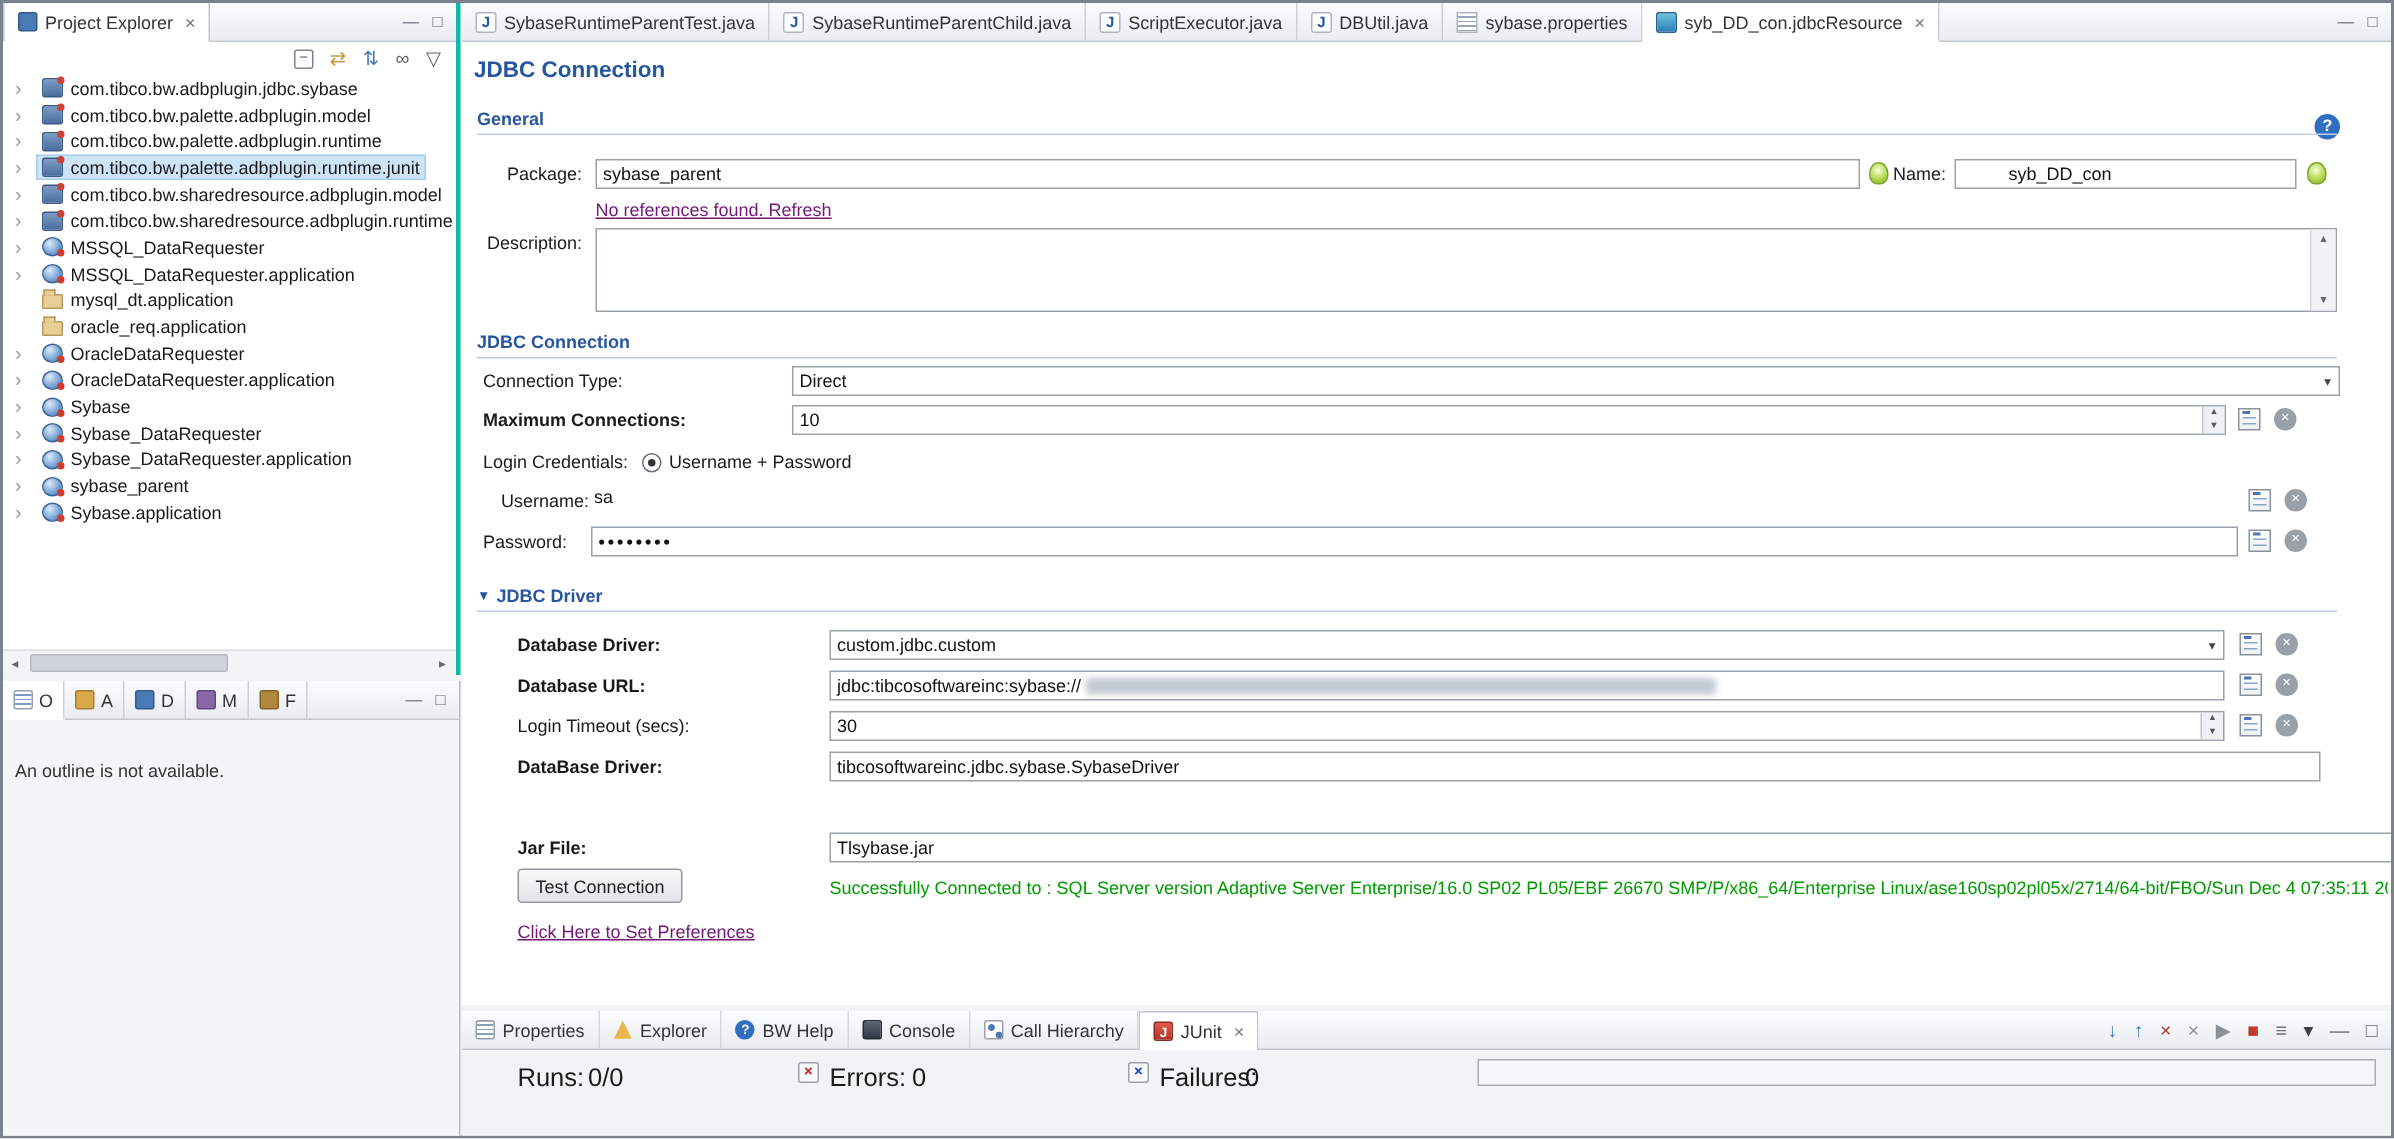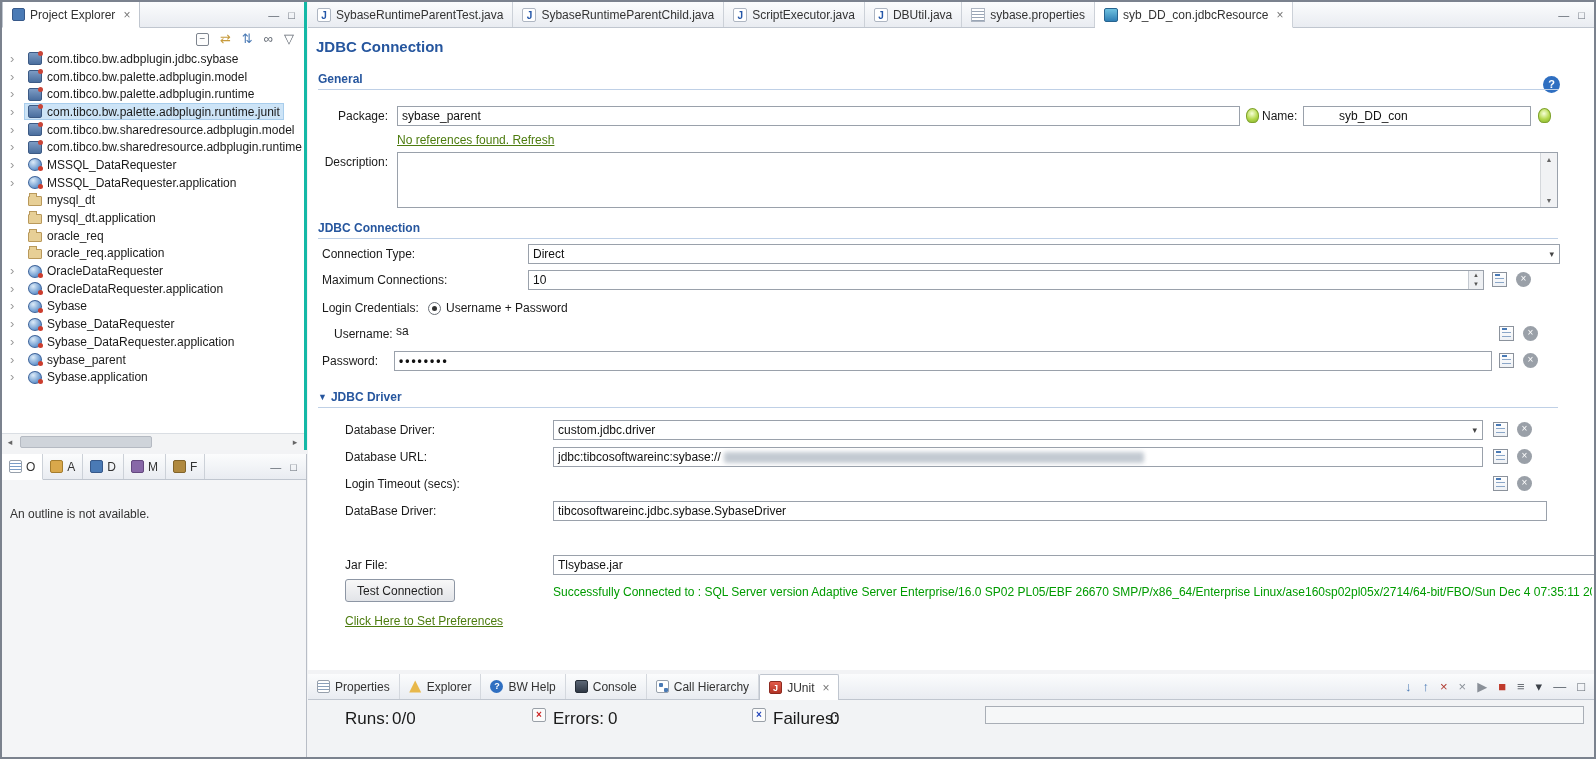--- a/index.html
+++ b/index.html
@@ -64,34 +64,34 @@
   .jdbc-resource{background:linear-gradient(#6fc2e0,#2f7fb5);border:1px solid #27648f;color:#fff;border-radius:2px}
 
   .editor-content{position:absolute;left:0;right:0;top:26px;height:642px;background:#fff;overflow:hidden}
   .form-title{position:absolute;left:8px;top:10px;font-size:15px;font-weight:bold;color:#26569e}
   .help-icon{position:absolute;right:34px;top:48px;width:17px;height:17px;border-radius:50%;background:#2f6fc1;color:#fff;text-align:center;line-height:17px;font-size:11px;font-weight:bold;cursor:pointer}
   .sec-head{position:absolute;left:10px;width:1240px;height:18px;border-bottom:1px solid #bfd0e6}
   .sec-title{font-size:12px;font-weight:bold;color:#26569e;cursor:pointer}
   .sec-tri{color:#26569e;font-size:9px;margin-right:4px;vertical-align:1px}
   .frow{position:absolute;left:0;right:0;height:22px}
   .flabel{position:absolute;top:3px;font-size:12px;white-space:nowrap}
-  .flabel.bold{font-weight:normal}
+  .flabel.bold{font-weight:bold}
   .glabel{left:0;width:80px;text-align:right}
   .ftext{position:absolute;top:0;height:20px;border:1px solid #9aa1ab;background:#fff;font:12px "Liberation Sans",sans-serif;padding:0 4px;color:#111}
   div.ftext{line-height:18px;white-space:nowrap;overflow:hidden}
   .carrow{position:absolute;right:5px;top:5px;font-size:9px;color:#444;line-height:9px}
   .spin{position:absolute;right:0;top:0;bottom:0;width:15px;border-left:1px solid #c4c9d0;display:flex;flex-direction:column;background:#eef0f3}
   .spin span{flex:1;font-size:6px;line-height:9px;text-align:center;color:#555}
   .bulb{position:absolute;top:2px;width:13px;height:15px;border-radius:50% 50% 42% 42%;background:radial-gradient(circle at 45% 35%,#f7ffd9,#b5d94e 55%,#85b32a);border:1px solid #7fa32c;cursor:pointer}
   .ficons{position:absolute;top:2px;display:flex;gap:9px}
   .gicon{width:15px;height:15px;border:1px solid #8b929c;background:linear-gradient(#fff,#eef1f5);position:relative;cursor:pointer}
   .gicon::before{content:"";position:absolute;left:2px;right:2px;top:5px;height:1px;background:#8aa6c8;box-shadow:0 4px 0 #8aa6c8}
   .gicon::after{content:"";position:absolute;left:2px;top:1px;width:5px;height:2px;background:#4a7ab5}
   .xicon{width:15px;height:15px;border-radius:50%;background:#9aa0a8;color:#fff;font-size:10px;line-height:14px;text-align:center;cursor:pointer}
-  .flink{position:absolute;color:#4d7c0f;text-decoration:underline;font-size:12px;cursor:pointer;white-space:nowrap}
+  .flink{position:absolute;color:#701a75;text-decoration:underline;font-size:12px;cursor:pointer;white-space:nowrap}
   .desc-wrap{position:absolute;left:89px;top:0;width:1161px;height:56px;border:1px solid #9aa1ab;background:#fff}
   .desc-scroll{position:absolute;right:0;top:0;bottom:0;width:17px;background:#f1f2f4;border-left:1px solid #d4d7db;display:flex;flex-direction:column;justify-content:space-between;align-items:center;font-size:7px;color:#666;padding:3px 0}
   .radio{position:absolute;width:13px;height:13px;border:1px solid #6a6f77;border-radius:50%;background:#fff;top:4px;cursor:pointer}
   .radio::after{content:"";position:absolute;inset:3px;border-radius:50%;background:#333}
   .btn{position:absolute;height:23px;padding:0 11px;border:1px solid #8d96a4;background:linear-gradient(#f8f8f8,#e2e4e8);font:12px "Liberation Sans",sans-serif;color:#222;border-radius:3px;cursor:pointer}
   .success{position:absolute;color:#009b00;white-space:nowrap;overflow:hidden;font-size:12px}
   .blurred{display:inline-block;vertical-align:middle;width:420px;height:11px;margin-left:3px;background:#c3cad2;filter:blur(2px);border-radius:2px}
   .pwfield{letter-spacing:2px;font-weight:bold}
 
   
@@ -194,35 +194,21 @@
             <span class="chev">›</span>
             <span class="rowbox">
               <span class="ticon bw-module"></span>
               <span class="tlabel">MSSQL_DataRequester.application</span>
             </span>
           </div>
           <div class="tree-row">
             <span class="chev"></span>
             <span class="rowbox">
               <span class="ticon folder"></span>
-              <span class="tlabel">mysql_dt</span>
-            </span>
-          </div>
-          <div class="tree-row">
-            <span class="chev"></span>
-            <span class="rowbox">
-              <span class="ticon folder"></span>
               <span class="tlabel">mysql_dt.application</span>
-            </span>
-          </div>
-          <div class="tree-row">
-            <span class="chev"></span>
-            <span class="rowbox">
-              <span class="ticon folder"></span>
-              <span class="tlabel">oracle_req</span>
             </span>
           </div>
           <div class="tree-row">
             <span class="chev"></span>
             <span class="rowbox">
               <span class="ticon folder"></span>
               <span class="tlabel">oracle_req.application</span>
             </span>
           </div>
           <div class="tree-row">
@@ -434,21 +420,21 @@
         </span>
       </div>
 
       <div class="sec-head" style="top:362px">
         <span class="sec-tri">▼</span><span class="sec-title">JDBC Driver</span>
       </div>
 
       <div class="frow" style="top:392px">
         <span class="flabel bold" style="left:37px">Database Driver:</span>
         <div class="ftext" style="left:245px;width:930px">
-          <span>custom.jdbc.driver</span>
+          <span>custom.jdbc.custom</span>
           <span class="carrow">▾</span>
         </div>
         <span class="ficons" style="left:1185px">
           <span class="gicon"></span>
           <span class="xicon">×</span>
         </span>
       </div>
 
       <div class="frow" style="top:419px">
         <span class="flabel bold" style="left:37px">Database URL:</span>
@@ -456,20 +442,27 @@
           <span>jdbc:tibcosoftwareinc:sybase://</span><span class="blurred"></span>
         </div>
         <span class="ficons" style="left:1185px">
           <span class="gicon"></span>
           <span class="xicon">×</span>
         </span>
       </div>
 
       <div class="frow" style="top:446px">
         <span class="flabel" style="left:37px">Login Timeout (secs):</span>
+        <div class="ftext" style="left:245px;width:930px">
+          <span>30</span>
+          <span class="spin">
+              <span>▲</span>
+              <span>▼</span>
+            </span>
+        </div>
         <span class="ficons" style="left:1185px">
           <span class="gicon"></span>
           <span class="xicon">×</span>
         </span>
       </div>
 
       <div class="frow" style="top:473px">
         <span class="flabel bold" style="left:37px">DataBase Driver:</span>
         <input class="ftext" style="left: 245px; width: 994px;" value="tibcosoftwareinc.jdbc.sybase.SybaseDriver">
       </div>

